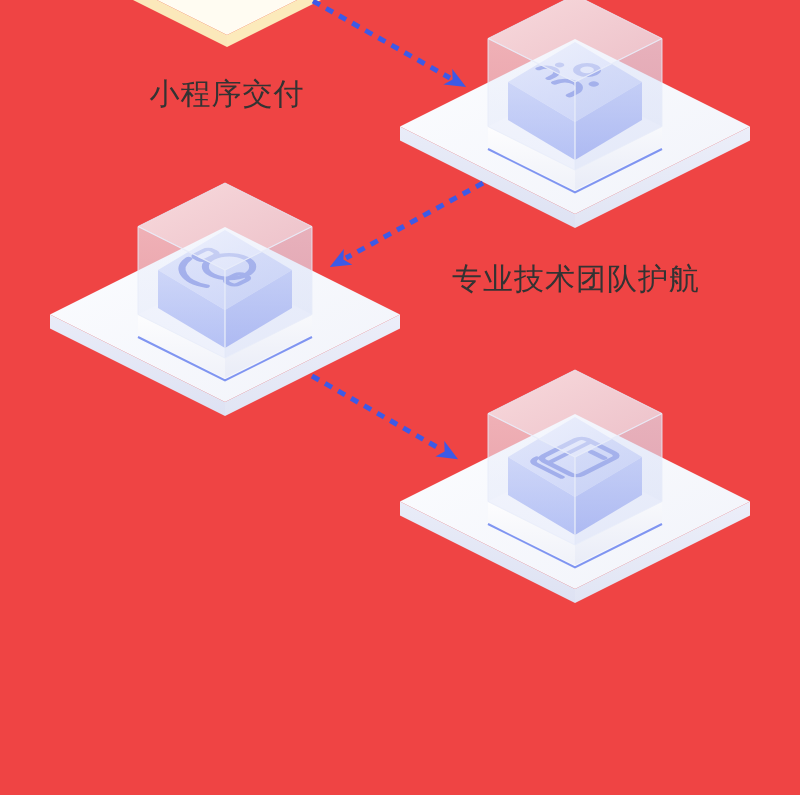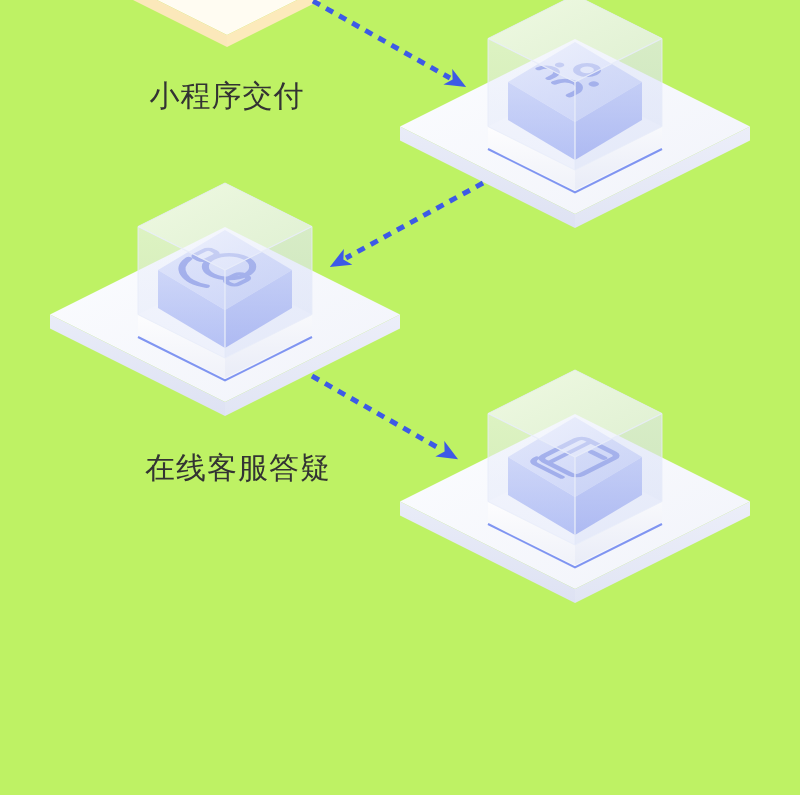--- a/index.html
+++ b/index.html
@@ -1,22 +1,22 @@
 <!DOCTYPE html>
 <html><head>
 <meta charset="utf-8">
 <style>
   html, body { margin: 0; padding: 0; background: #fff; }
   #canvas {
     position: relative;
     width: 800px;
     height: 795px;
     overflow: hidden;
-    background: #bef264;
-    font-family: Liberation Serif, serif;
+    background: #ef4444;
+    font-family: Liberation Mono, monospace;
   }
   .station {
     position: absolute;
     width: 360px;
     height: 250px;
     pointer-events: none;
   }
   #station-team    { left: 395px; top: -7px;  }
   #station-support { left: 45px;  top: 181px; }
   #station-manual  { left: 395px; top: 368px; }
@@ -159,15 +159,15 @@
       <marker id="arrowHead" markerWidth="4.2" markerHeight="3.6" refX="0.5" refY="1.8" orient="auto">
         <path d="M0,0 L4.2,1.8 L0,3.6 L1.1,1.8 Z" fill="#3D5AE6"></path>
       </marker>
     </defs>
     <line x1="313" y1="1" x2="450" y2="78" stroke="#3D5AE6" stroke-width="5" stroke-dasharray="8 7" marker-end="url(#arrowHead)"></line>
     <line x1="483" y1="183" x2="346" y2="258" stroke="#3D5AE6" stroke-width="5" stroke-dasharray="8 7" marker-end="url(#arrowHead)"></line>
     <line x1="312" y1="376" x2="442" y2="450" stroke="#3D5AE6" stroke-width="5" stroke-dasharray="8 7" marker-end="url(#arrowHead)"></line>
   </svg>
 
   <div class="label" id="label-delivery">小程序交付</div>
-  <div class="label" id="label-support">在线客服答疑</div>
+  <div class="label" id="label-team">专业技术团队护航</div>
 
 </div>
 
 </body></html>

